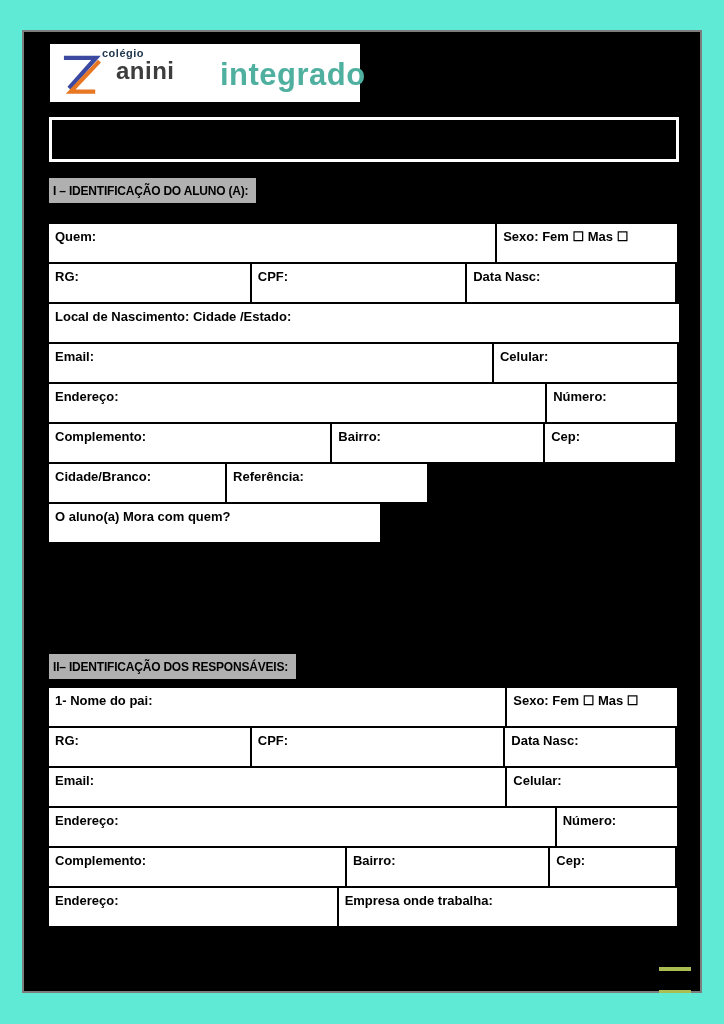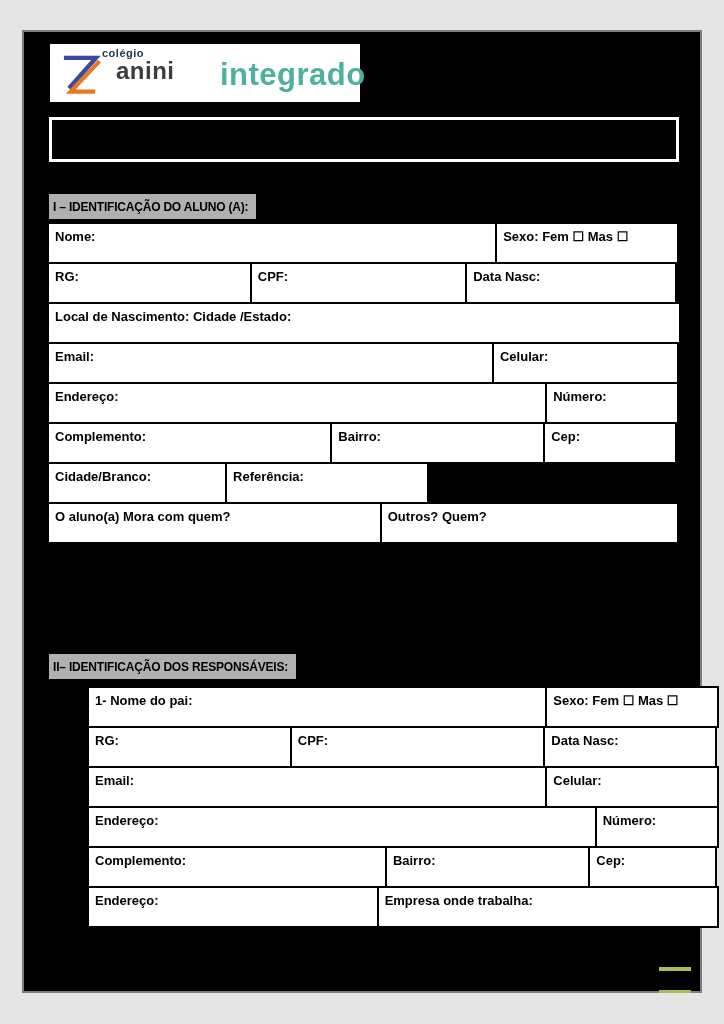--- a/index.html
+++ b/index.html
@@ -1,37 +1,37 @@
 <!DOCTYPE html>
 <html><head>
 <meta charset="utf-8">
 <style>
   html,body{margin:0;padding:0;background:#ffffff;font-family:"Liberation Sans",sans-serif;}
-  .canvas{position:relative;width:724px;height:1024px;background:#e5e5e5;overflow:hidden;}
+  .canvas{position:relative;width:724px;height:1024px;background:#5eead4;overflow:hidden;}
   .page{position:absolute;left:22px;top:30px;width:680px;height:963px;background:#000000;
         border:2px solid #7d7d7d;box-sizing:border-box;}
   
   .logo-box{position:absolute;left:26px;top:12px;width:310px;height:58px;background:#ffffff;}
   .logo-z{position:absolute;left:8px;top:5px;}
   .lg-colegio{position:absolute;left:52px;top:3px;font-size:11px;font-weight:700;color:#22384e;letter-spacing:.5px;}
   .lg-anini{position:absolute;left:66px;top:13px;font-size:24px;font-weight:700;color:#3d3d3d;letter-spacing:.5px;}
   .lg-integrado{position:absolute;left:170px;top:13px;font-size:31px;font-weight:700;color:#4fb0a0;letter-spacing:.5px;}
   
   .title-bar{position:absolute;left:25px;top:85px;width:630px;height:45px;background:#000000;
              border:3px solid #ffffff;box-sizing:border-box;}
   
   .sec-header{position:absolute;left:23px;display:inline-block;background:#b0b0b0;color:#000000;
               border:2px solid #000000;font-size:12px;font-weight:700;padding:6px 8px 5px 4px;
               white-space:nowrap;letter-spacing:-0.2px;}
-  .sec-header.s1{top:160px;}
+  .sec-header.s1{top:144px;}
   .sec-header.s2{top:620px;}
   
   .ftable{position:absolute;left:23px;width:634px;}
   .ftable.t1{top:190px;}
-  .ftable.t2{top:654px;margin-left:40px;}
+  .ftable.t2{top:654px;}
   .frow{display:flex;margin-top:-2px;}
   .frow:first-child{margin-top:0;}
   .fcell{box-sizing:border-box;border:2px solid #000000;background:#ffffff;height:42px;
          padding:5px 2px 2px 6px;font-size:13px;font-weight:700;color:#000000;
          white-space:nowrap;overflow:hidden;margin-left:-2px;}
   .frow .fcell:first-child{margin-left:0;}
   .fcell.tight{font-size:12px;letter-spacing:-0.1px;}
   
   .green-dash{position:absolute;left:635px;top:935px;width:32px;height:4px;background:#a9bd53;}
   .green-dash2{position:absolute;left:635px;bottom:-2px;width:32px;height:3px;background:#a9bd53;}
@@ -51,21 +51,21 @@
       <span class="lg-anini">anini</span>
       <span class="lg-integrado">integrado</span>
     </div>
 
     <div class="title-bar"></div>
 
     <div class="sec-header s1">I – IDENTIFICAÇÃO DO ALUNO (A):</div>
 
     <div class="ftable t1">
       <div class="frow">
-        <div class="fcell" style="width:71%">Nome:</div>
+        <div class="fcell" style="width:71%">Quem:</div>
         <div class="fcell" style="width:29%">Sexo: Fem ☐ Mas ☐</div>
       </div>
       <div class="frow">
         <div class="fcell" style="width:32.3%">RG:</div>
         <div class="fcell" style="width:34.3%">CPF:</div>
         <div class="fcell" style="width:33.4%">Data Nasc:</div>
       </div>
       <div class="frow">
         <div class="fcell" style="width:100%">Local de Nascimento: Cidade /Estado:</div>
       </div>
@@ -81,21 +81,20 @@
         <div class="fcell" style="width:45%">Complemento:</div>
         <div class="fcell" style="width:33.9%">Bairro:</div>
         <div class="fcell" style="width:21.1%">Cep:</div>
       </div>
       <div class="frow">
         <div class="fcell" style="width:28.4%">Cidade/Branco:</div>
         <div class="fcell" style="width:32.1%">Referência:</div>
       </div>
       <div class="frow">
         <div class="fcell" style="width:52.8%">O aluno(a) Mora com quem?</div>
-        <div class="fcell" style="width:47.2%">Outros? Quem?</div>
       </div>
     </div>
 
     <div class="sec-header s2">II– IDENTIFICAÇÃO DOS RESPONSÁVEIS:</div>
 
     <div class="ftable t2">
       <div class="frow">
         <div class="fcell" style="width:72.6%">1- Nome do pai:</div>
         <div class="fcell" style="width:27.4%">Sexo: Fem ☐ Mas ☐</div>
       </div>

